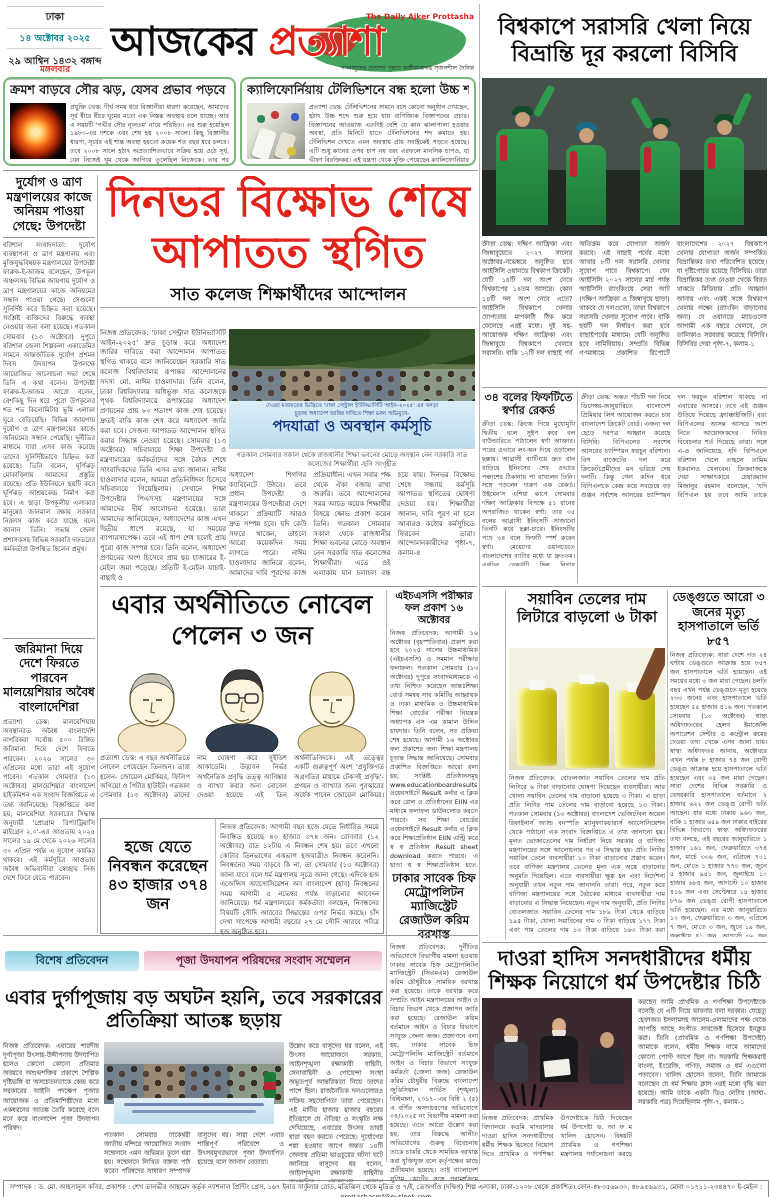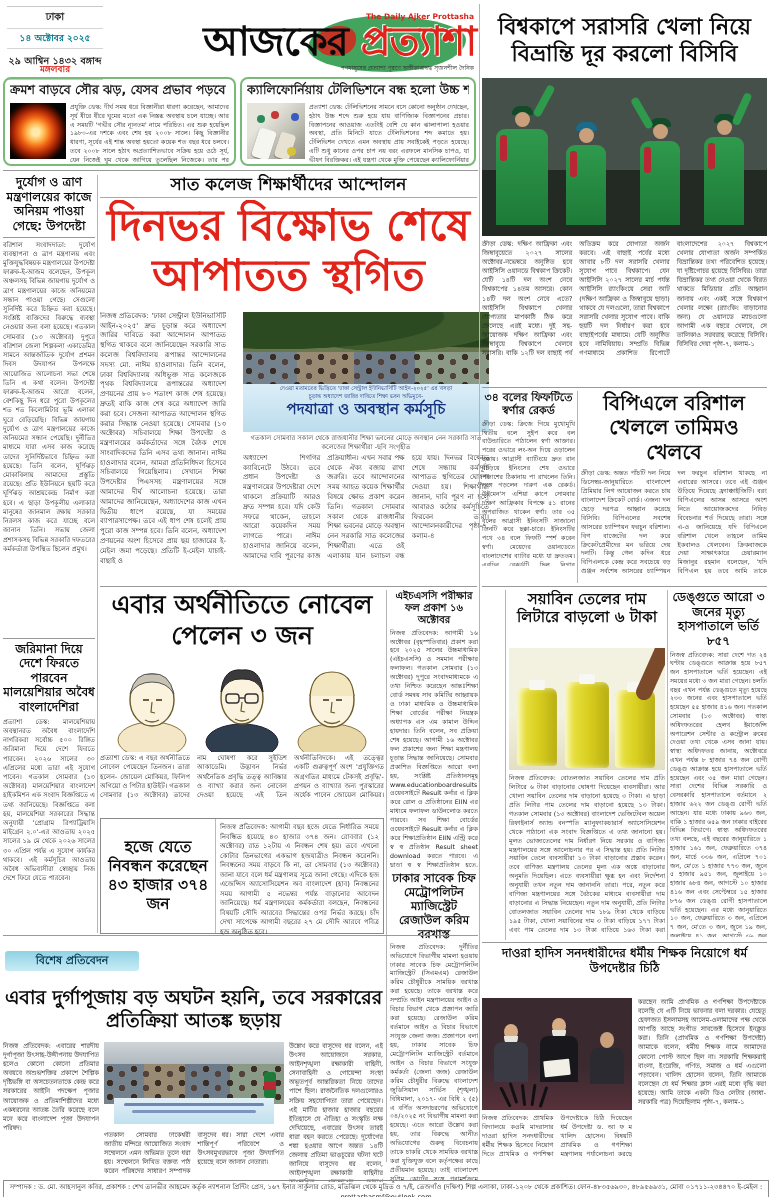--- a/index.html
+++ b/index.html
@@ -80,21 +80,21 @@
   <div class="abs" style="left:3px;top:4px;width:475px;height:68px;">
     <div class="datebox abs" style="left:4px;top:2px;">
       <div class="row" style="font-size:10px;">ঢাকা</div>
       <div class="row teal" style="font-size:9px;">১৪ অক্টোবর ২০২৫</div>
       <div class="row red" style="font-size:9px;">মঙ্গলবার</div>
     </div>
     <div class="abs" style="left:0px;top:50px;width:104px;text-align:center;font-weight:bold;font-size:9.5px;">২৯ আশ্বিন ১৪৩২ বঙ্গাব্দ</div>
     <div class="abs" style="left:108px;top:8px;width:365px;height:58px;">
       <div class="blob"></div>
       <div class="blob2"></div>
-      <div class="logo-line abs" style="left:0;top:8px;width:100%;text-align:right;">
+      <div class="logo-line abs" style="left:0;top:8px;width:100%;text-align:left;">
         <span style="color:#0b0b0b;position:relative;z-index:2;">আজকের</span>
         <span class="red-head" style="position:relative;z-index:2;text-shadow:1px 1px 0 #fff,-1px -1px 0 #fff;">প্রত্যাশা</span>
       </div>
       <div class="abs" style="right:2px;top:0px;font-size:7.5px;font-weight:bold;color:#d9251c;z-index:3;">The Daily Ajker Prottasha</div>
       <div class="abs" style="right:2px;bottom:-4px;font-size:6px;color:#333;z-index:3;">গণমানুষের প্রত্যাশা পূরণে অঙ্গীকারাবদ্ধ সৃজনশীল দৈনিক</div>
     </div>
   </div>
 
   <div class="brief abs" style="left:3px;top:77px;width:233px;height:89px;">
     <div class="brief-head">ক্রমশ বাড়বে সৌর ঝড়, যেসব প্রভাব পড়বে পৃথিবীতে</div>
@@ -123,23 +123,23 @@
   <div class="abs" style="left:3px;top:175px;width:92px;height:758px;">
     <div class="art-head" style="font-size:12px;border-bottom:1px solid #999;padding-bottom:3px;">দুর্যোগ ও ত্রাণ মন্ত্রণালয়ের কাজে অনিয়ম পাওয়া গেছে: উপদেষ্টা</div>
     <div class="body-txt" style="font-size:6.5px;height:394px;margin-top:3px;">বরিশাল সংবাদদাতা: দুর্যোগ ব্যবস্থাপনা ও ত্রাণ মন্ত্রণালয় এবং মুক্তিযুদ্ধবিষয়ক মন্ত্রণালয়ের উপদেষ্টা ফারুক-ই-আজম বলেছেন, উপকূল অঞ্চলসহ বিভিন্ন জায়গায় দুর্যোগ ও ত্রাণ মন্ত্রণালয়ের কাজে অনিয়মের সন্ধান পাওয়া গেছে। সেগুলো সুনির্দিষ্ট করে চিহ্নিত করা হয়েছে। সংশ্লিষ্ট ব্যক্তিদের বিরুদ্ধে ব্যবস্থা নেওয়ার জন্য বলা হয়েছে। গতকাল সোমবার (১৩ অক্টোবর) দুপুরে বরিশাল জেলা শিল্পকলা একাডেমির সামনে আন্তর্জাতিক দুর্যোগ প্রশমন দিবস উদযাপন উপলক্ষে আয়োজিত আলোচনা সভা শেষে তিনি এ কথা বলেন। উপদেষ্টা ফারুক-ই-আজম আরো বলেন, বেশকিছু দিন ধরে পুরো উপকূলের শত শত কিলোমিটার ভূমি এলাকা ঘুরে বেড়িয়েছি। বিভিন্ন জায়গায় দুর্যোগ ও ত্রাণ মন্ত্রণালয়ের কাজে অনিয়মের সন্ধান পেয়েছি। দুর্নীতির মাধ্যমে যারা এসব কাজ করেছে তাদের সুনির্দিষ্টভাবে চিহ্নিত করা হয়েছে। তিনি বলেন, ঘূর্ণিঝড় মোকাবিলায় আমাদের প্রস্তুতি রয়েছে। প্রতি ইউনিয়নে ছয়টি করে ঘূর্ণিঝড় আশ্রয়কেন্দ্র নির্মাণ করা হবে। এ ছাড়া উপকূলীয় এলাকার মানুষের জানমাল রক্ষায় সরকার নিরলস কাজ করে যাচ্ছে বলে জানান তিনি। সভায় জেলা প্রশাসকসহ বিভিন্ন সরকারি দফতরের কর্মকর্তারা উপস্থিত ছিলেন প্রমুখ।</div>
     <div class="hline" style="margin:3px 0;"></div>
     <div class="art-head" style="font-size:12px;">জরিমানা দিয়ে দেশে ফিরতে পারবেন মালয়েশিয়ার অবৈধ বাংলাদেশিরা</div>
     <div class="body-txt" style="font-size:6.5px;height:300px;margin-top:3px;">প্রত্যাশা ডেস্ক: মালয়েশিয়ায় অবস্থানরত অবৈধ বাংলাদেশি নাগরিকরা সর্বোচ্চ ৫০০ রিঙ্গিত জরিমানা দিয়ে দেশে ফিরতে পারবেন। ২০২৬ সালের ৩০ এপ্রিলের মধ্যে তারা এই সুযোগ পাবেন। গতকাল সোমবার (১৩ অক্টোবর) মালয়েশিয়ার বাংলাদেশ হাইকমিশন এক সংবাদ বিজ্ঞপ্তিতে এ তথ্য জানিয়েছে। বিজ্ঞপ্তিতে বলা হয়, মালয়েশিয়া সরকারের সিদ্ধান্ত অনুযায়ী 'প্রোগ্রাম রিপ্যাট্রিয়াসি মাইগ্রেন ২.০'-এর আওতায় ২০২৫ সালের ১৯ মে থেকে ২০২৬ সালের ৩০ এপ্রিল পর্যন্ত এ সুযোগ কার্যকর থাকবে। এই কর্মসূচির আওতায় অবৈধ অভিবাসীরা স্বেচ্ছায় নিজ দেশে ফিরে যেতে পারবেন।</div>
   </div>
   <div class="vline abs" style="left:97px;top:175px;height:758px;"></div>
 
   <div class="abs" style="left:100px;top:174px;width:377px;height:410px;">
+    <div class="art-head red-head" style="font-size:43px;line-height:1.18;margin-top:2px;height:108px;">দিনভর বিক্ষোভ শেষে আপাতত স্থগিত</div>
     <div class="art-head" style="font-size:17px;border-bottom:1px solid #aaa;padding-bottom:2px;">সাত কলেজ শিক্ষার্থীদের আন্দোলন</div>
-    <div class="art-head red-head" style="font-size:43px;line-height:1.18;margin-top:2px;height:108px;">দিনভর বিক্ষোভ শেষে আপাতত স্থগিত</div>
-    <div style="display:flex;gap:17px;margin-top:4px;">
+    <div style="display:flex;gap:3px;margin-top:21px;">
       <div class="body-txt" style="font-size:6.9px;width:126px;height:276px;flex:none;">নিজস্ব প্রতিবেদক: 'ঢাকা সেন্ট্রাল ইউনিভার্সিটি আইন-২০২৫' দ্রুত চূড়ান্ত করে অধ্যাদেশ জারির দাবিতে করা আন্দোলন আপাতত স্থগিত থাকবে বলে জানিয়েছেন সরকারি সাত কলেজ বিশ্ববিদ্যালয় রূপান্তর আন্দোলনের সদস্য মো. নাঈম হাওলাদার। তিনি বলেন, ঢাকা বিশ্ববিদ্যালয় অধিভুক্ত সাত কলেজকে পৃথক বিশ্ববিদ্যালয়ে রূপান্তরের অধ্যাদেশ প্রণয়নের প্রায় ৮০ শতাংশ কাজ শেষ হয়েছে। দ্রুতই বাকি কাজ শেষ করে অধ্যাদেশ জারি করা হবে। সেজন্য আপাতত আন্দোলন স্থগিত করার সিদ্ধান্ত নেওয়া হয়েছে। সোমবার (১৩ অক্টোবর) সচিবালয়ে শিক্ষা উপদেষ্টা ও মন্ত্রণালয়ের কর্মকর্তাদের সঙ্গে বৈঠক শেষে সাংবাদিকদের তিনি এসব তথ্য জানান। নাঈম হাওলাদার বলেন, আমরা প্রতিনিধিদল হিসেবে সচিবালয়ে গিয়েছিলাম। সেখানে শিক্ষা উপদেষ্টার পিএসসহ মন্ত্রণালয়ের সঙ্গে আমাদের দীর্ঘ আলোচনা হয়েছে। তারা আমাদের জানিয়েছেন, অধ্যাদেশের কাজ এখন দ্বিতীয় ধাপে রয়েছে, যা সময়ের ব্যাপারসাপেক্ষ। তবে এই ধাপ শেষ হলেই প্রায় পুরো কাজ সম্পন্ন হবে। তিনি বলেন, অধ্যাদেশ প্রণয়নের অংশ হিসেবে প্রায় ছয় হাজারের ই-মেইল জমা পড়েছে। প্রতিটি ই-মেইল যাচাই-বাছাই ও</div>
       <div style="width:246px;">
         <div class="photo" style="width:246px;height:120px;">
           <div class="abs foliage" style="left:0;top:0;width:246px;height:46px;"></div>
           <div class="abs crowd" style="left:0;top:40px;width:246px;height:38px;"></div>
           <div class="abs banner" style="left:0;top:72px;width:246px;height:48px;">
             <div class="small">দেওয়া মতামতের ভিত্তিতে 'ঢাকা সেন্ট্রাল ইউনিভার্সিটি আইন-২০২৫' এর খসড়া</div>
             <div class="small">চূড়ান্ত অধ্যাদেশ জারির দাবিতে শিক্ষা ভবন অভিমুখে-</div>
             <div class="big">পদযাত্রা ও অবস্থান কর্মসূচি</div>
           </div>
@@ -233,21 +233,20 @@
 
   <div class="hline abs" style="left:482px;top:387px;width:285px;"></div>
 
   <div class="abs" style="left:482px;top:391px;width:93px;height:192px;">
     <div class="art-head" style="font-size:11px;">৩৪ বলের ফিফটিতে স্বর্ণার রেকর্ড</div>
     <div class="body-txt" style="font-size:6.2px;height:146px;margin-top:2px;">ক্রীড়া ডেস্ক: ক্রিজে গিয়ে মুখোমুখি দ্বিতীয় বলে সুইপ করে বল বাউন্ডারিতে পাঠালেন স্বর্ণা আক্তার। পরের ওভারে লং-অন দিয়ে ওড়ালেন ছক্কায়। আগ্রাসী ব্যাটিংয়ে দ্রুত রান বাড়িয়ে ইনিংসের শেষ ওভারে পঞ্চাশের ঠিকানায় পা রাখলেন তিনি। সঙ্গে গড়লেন দারুণ এক রেকর্ড। উইমেন'স এশিয়া কাপে সোমবার দক্ষিণ আফ্রিকার বিপক্ষে ৫১ রানের অপরাজিত থাকেন স্বর্ণা। তার ৩৫ বলের আগ্রাসী ইনিংসটি সাজানো তিনটি করে ছক্কা-চারে। ইনিংসটির পথে ৩৪ বলে ফিফটি স্পর্শ করেন স্বর্ণা। মেয়েদের ওয়ানডেতে বাংলাদেশের ব্যাটার মধ্যে যা দ্রুততম। এরদিন রেকর্ডটি ছিল নিগার সুলতানার। গত এপ্রিলে বিশ্বকাপের বাছাই পর্বে স্কটল্যান্ডের বিপক্ষে ৩৬ বলে ফিফটি করেছিলেন বাংলাদেশ অধিনায়ক। ৪৪ রানে জেতা ওই ম্যাচে ১১ চারে ৫৯ বলে ৮৩ রানের অপরাজিত ইনিংস  পৃষ্ঠা-৭, কলাম-৩</div>
   </div>
   <div class="vline abs" style="left:577px;top:391px;height:192px;"></div>
 
   <div class="abs" style="left:581px;top:391px;width:186px;height:192px;">
-    <div class="art-head" style="font-size:20px;height:76px;">বিপিএলে বরিশাল খেললে তামিমও খেলবে</div>
     <div class="body-txt cols2" style="font-size:6.3px;height:112px;margin-top:2px;">ক্রীড়া ডেস্ক: অন্তত পাঁচটি দল নিয়ে ডিসেম্বর-জানুয়ারিতে বাংলাদেশ প্রিমিয়ার লিগ আয়োজন করতে চায় বাংলাদেশ ক্রিকেট বোর্ড। এজন্য দল ছেড়ে দরপত্র আহ্বান করেছে বিসিবি। বিপিএলের সবশেষ আসরের চ্যাম্পিয়ন ফরচুন বরিশাল। বিগ বাজেটের দল করে ক্রিকেটপ্রেমীদের মন ভরিয়ে দেয় দলটি। কিন্তু গেল কদিন ধরে বিপিএলকে কেন্দ্র করে সবচেয়ে বড় গুঞ্জন সর্বশেষ আসরের চ্যাম্পিয়ন দল ফরচুন বরিশাল থাকছে না এবারের আসরে। তবে এই গুঞ্জন উড়িয়ে দিয়েছে ফ্র্যাঞ্চাইজিটি। বরং বিপিএলের আসন্ন আসরে অংশ নিতে আয়োজকদের নিবিড় বিবেচনার শর্ত দিয়েছে তারা। সঙ্গে এ-ও জানিয়েছে যদি বিপিএলে বরিশাল খেলে তাহলে তামিম ইকবালও খেলবেন। ক্রিকবাজকে দেয়া সাক্ষাৎকারে চেয়ারম্যান মিজানুর রহমান বলেছেন, 'যদি বিপিএল হয় তবে আমি তাকে (তামিম) খেলার জন্য অনুরোধ করব এবং আমার মতে হয় বরিশাল খেললে সে-ও খেলবে।' কিছুদিন আগেও তামিম বিসিবি নির্বাচন নিয়ে ব্যস্ত ছিলেন। মাঠে ফেরার আর তার সম্ভাবনা ছিল না। কিন্তু নির্বাচন বয়কট করেন তিনি। পরবর্তীতে ঢাকার ক্লাব ক্রিকেট বয়কটের ঘোষণা দেন তামিমরা। সাবেক এই অধিনায়ককে আবার মাঠে দেখা যাবে কি না সেই প্রশ্ন উঠতে থাকে। বিপিএলের সঙ্গে ঢাকা লিগের সম্পর্ক নেই তা বোঝানোর চেষ্টা করলেন মিজানুর, 'আমি মনে করি না এমন কোনো বিষয় আছে (তামিম বিপিএলে খেলবে না) এবং আমার মনে হয় সে স্বাভাবিক খেলা সম্পর্কে (ক্রিকেট বর্জন)  পৃষ্ঠা-৭, কলাম-৩'</div>
   </div>
 
   <div class="hline abs" style="left:482px;top:586px;width:285px;"></div>
   <div class="vline abs" style="left:505px;top:590px;height:350px;"></div>
 
   <div class="abs" style="left:509px;top:590px;width:156px;height:348px;">
     <div class="art-head" style="font-size:15px;height:58px;">সয়াবিন তেলের দাম লিটারে বাড়লো ৬ টাকা</div>
     <div class="photo photo-oil" style="width:156px;height:122px;">
       <div class="bottle" style="left:8px;top:40px;width:40px;height:78px;"></div>
@@ -264,21 +263,21 @@
   <div class="vline abs" style="left:667px;top:590px;height:350px;"></div>
 
   <div class="abs" style="left:670px;top:590px;width:97px;height:350px;">
     <div class="art-head" style="font-size:12px;">ডেঙ্গুতে আরো ৩ জনের মৃত্যু হাসপাতালে ভর্তি ৮৫৭</div>
     <div class="body-txt" style="font-size:6.2px;height:286px;margin-top:2px;">নিজস্ব প্রতিবেদক: সারা দেশে গত ২৪ ঘণ্টায় ডেঙ্গুতে আক্রান্ত হয়ে ৮৫৭ জন হাসপাতালে ভর্তি হয়েছেন। এই সময়ের মধ্যে ৩ জন মারা গেছেন। চলতি বছর এখন পর্যন্ত ডেঙ্গুতে মৃত্যু হয়েছে ২৩৩ জনের এবং হাসপাতালে ভর্তি হয়েছেন ৫৫ হাজার ৪১৬ জন। গতকাল সোমবার (১৩ অক্টোবর) স্বাস্থ্য অধিদফতরের হেলথ ইমার্জেন্সি অপারেশন সেন্টার ও কন্ট্রোল রুমের দেওয়া তথ্য থেকে এসব জানা যায়। স্বাস্থ্য অধিদফতর জানায়, অক্টোবরে এখন পর্যন্ত ৮ হাজার ৭৪ জন রোগী ডেঙ্গু আক্রান্ত হয়ে হাসপাতালে ভর্তি হয়েছেন এবং ৩৫ জন মারা গেছেন। সারা দেশের বিভিন্ন সরকারি ও বেসরকারি হাসপাতালে বর্তমানে ২ হাজার ৬২২ জন ডেঙ্গু রোগী ভর্তি আছেন। যার মধ্যে ঢাকায় ৯৬৩ জন, বাকি ১ হাজার ৬৫৯ জন ঢাকার বাইরের বিভিন্ন বিভাগে। স্বাস্থ্য অধিদফতরের তথ্য বলছে, এই বছরের জানুয়ারিতে ১ হাজার ১৬১ জন, ফেব্রুয়ারিতে ৩৭৪ জন, মার্চে ৩৩৬ জন, এপ্রিলে ৭০১ জন, মে'তে ১ হাজার ৭৭৩ জন, জুনে ৫ হাজার ৯৫১ জন, জুলাইয়ে ১০ হাজার ৬৮৪ জন, আগস্টে ১০ হাজার ৪১৬ জন এবং সেপ্টেম্বরে ১৫ হাজার ৮৭৬ জন ডেঙ্গু রোগী হাসপাতালে ভর্তি হয়েছেন। এর মধ্যে জানুয়ারিতে ১০ জন, ফেব্রুয়ারিতে ৩ জন, এপ্রিলে ৭ জন, মে'তে ৩ জন, জুনে ১৯ জন, জুলাইয়ে ৪১ জন, আগস্টে ৩৯ জন এবং সেপ্টেম্বরে ৭৬ মারা গেছেন।</div>
   </div>
 
   <div class="hline abs" style="left:482px;top:942px;width:285px;"></div>
 
   <div class="abs" style="left:482px;top:946px;width:285px;height:216px;">
-    <div class="art-head" style="font-size:12px;height:50px;text-align:center;">দাওরা হাদিস সনদধারীদের ধর্মীয় শিক্ষক নিয়োগে ধর্ম উপদেষ্টার চিঠি</div>
+    <div class="art-head" style="font-size:20px;height:50px;text-align:center;">দাওরা হাদিস সনদধারীদের ধর্মীয় শিক্ষক নিয়োগে ধর্ম উপদেষ্টার চিঠি</div>
     <div style="position:relative;height:162px;margin-top:2px;">
       <div class="photo photo-press abs" style="left:0;top:0;width:150px;height:112px;">
         <div class="pp-face" style="left:22px;top:26px;"></div>
         <div class="pp-beard" style="left:22px;top:38px;"></div>
         <div class="pp-body" style="left:12px;top:44px;width:34px;height:40px;background:#3a3a44;"></div>
         <div class="pp-face" style="left:70px;top:20px;"></div>
         <div class="pp-beard" style="left:70px;top:32px;"></div>
         <div class="pp-body" style="left:58px;top:38px;width:38px;height:46px;"></div>
         <div class="pp-face" style="left:118px;top:34px;background:#caa07c;"></div>
         <div class="pp-body" style="left:108px;top:50px;width:34px;height:36px;background:#2a2a30;"></div>
@@ -292,20 +291,21 @@
       <div class="body-txt cols2 abs" style="left:0;top:116px;width:150px;height:46px;font-size:6.3px;">নিজস্ব প্রতিবেদক: প্রাথমিক বিদ্যালয়ে কওমি মাদরাসার দাওরা হাদিস সনদধারীদের ধর্মীয় শিক্ষক হিসেবে নিয়োগ দিতে প্রাথমিক ও গণশিক্ষা উপদেষ্টাকে চিঠি দিয়েছেন ধর্ম উপদেষ্টা ড. আ ফ ম খালিদ হোসেন। বিষয়টি প্রাথমিক ও গণশিক্ষা মন্ত্রণালয় পর্যালোচনা করছে বলেও জানান খালিদ হোসেন। হেফাজতে ইসলাম প্রাথমিক বিদ্যালয়ে সংগীত শিক্ষকের বদলে ধর্মীয় শিক্ষক নিয়োগের দাবি</div>
       <div class="body-txt abs" style="left:156px;top:0;width:128px;height:162px;font-size:6.4px;">করছেন আমি প্রাথমিক ও গণশিক্ষা উপদেষ্টাকে বলেছি যে এটি নিয়ে ভাবনার বলা দরকার। যেহেতু হেফাজত ইসলামসহ আলেম-ওলামাদের পক্ষ থেকে আপত্তি আছে সংগীত সাবজেক্ট হিসেবে ইনক্লুড করা। তিনি (প্রাথমিক ও গণশিক্ষা উপদেষ্টা) আমাকে বলেন, ধর্মীয় শিক্ষক নামে আমাদের কোনো পোস্ট আগে ছিল না। সরকারি শিক্ষকরাই বাংলা, ইংরেজি, গণিত, সমাজ ও ধর্ম এগুলো পড়াবেন। খালিদ হোসেন বলেন, তিনি আমাকে বলেছেন যে ধর্ম শিক্ষার ক্লাস এরই মধ্যে বৃদ্ধি করা হয়েছে। আমি তাকে একটা ডিও লেটার (আধা-সরকারি পত্র) দিয়েছিলাম  পৃষ্ঠা-৭, কলাম-১</div>
     </div>
   </div>
 
   <div class="hline abs" style="left:3px;top:935px;width:475px;"></div>
 
   <div class="abs" style="left:3px;top:939px;width:381px;height:224px;">
     <div style="display:flex;gap:5px;padding:12px 2px;">
       <div class="tab-blue" style="width:134px;font-size:11px;line-height:20px;height:20px;flex:none;">বিশেষ প্রতিবেদন</div>
+      <div class="bar-pink" style="flex:1;font-size:11px;line-height:20px;height:20px;">পূজা উদযাপন পরিষদের সংবাদ সম্মেলন</div>
     </div>
     <div class="art-head" style="font-size:19px;height:54px;margin-top:3px;">এবার দুর্গাপূজায় বড় অঘটন হয়নি, তবে সরকারের প্রতিক্রিয়া আতঙ্ক ছড়ায়</div>
     <div style="display:flex;gap:5px;margin-top:2px;">
       <div class="body-txt" style="width:96px;flex:none;font-size:6.4px;height:140px;">নিজস্ব প্রতিবেদক: এবারের শারদীয় দুর্গাপূজা উৎসাহ-উদ্দীপনায় উদযাপিত হলেও কোনো কোনো প্রতিমার অবয়বে অশুভশক্তির প্রকাশে শৈল্পিক দৃষ্টিভঙ্গি বা অসচেতনতাকে কেন্দ্র করে সরকারের আইনি পদক্ষেপ পূজার আয়োজক ও প্রতিমাশিল্পীদের মধ্যে একধরনের আতঙ্ক তৈরি করেছে বলে মনে করে বাংলাদেশ পূজা উদযাপন পরিষদ।</div>
       <div style="width:180px;flex:none;">
         <div class="photo" style="width:180px;height:86px;">
           <div class="abs" style="left:0;top:0;width:180px;height:26px;background:linear-gradient(#cfd4d8,#aab4ba);"></div>
           <div class="abs crowd" style="left:0;top:22px;width:180px;height:40px;"></div>
           <div class="abs banner" style="left:10px;top:56px;width:160px;height:26px;background:linear-gradient(#e2f0f8,#c2e0ee);">
             <div style="margin:5px 10px 0 10px;height:3px;background:rgba(20,51,127,.55);border-radius:2px;"></div>

